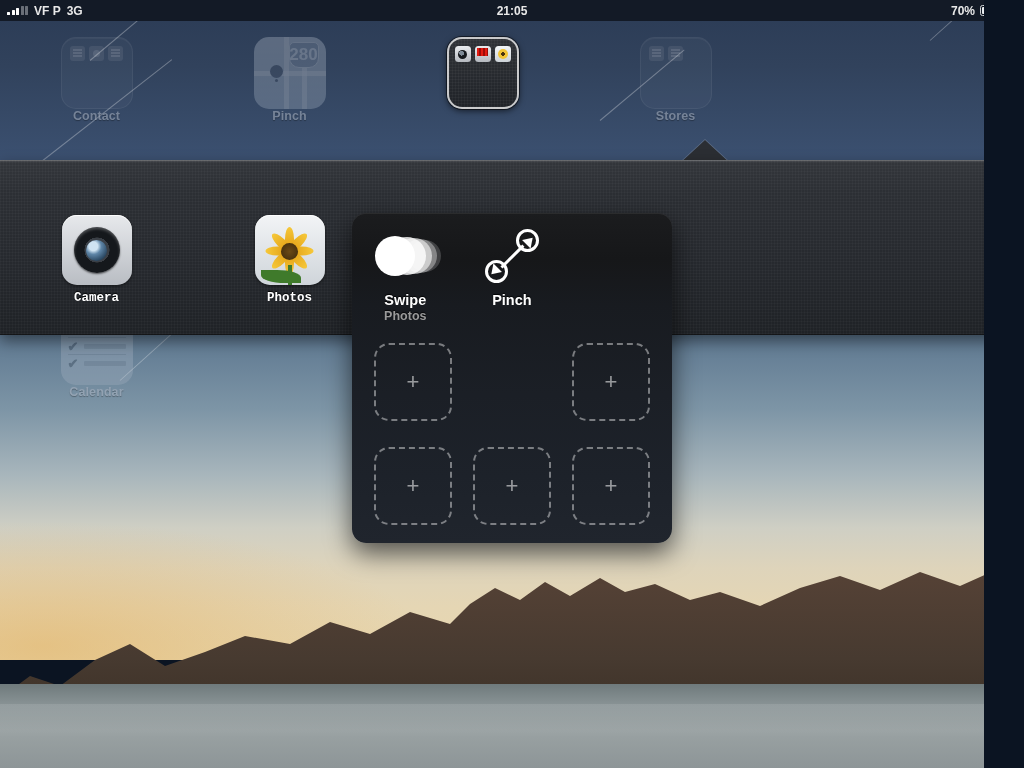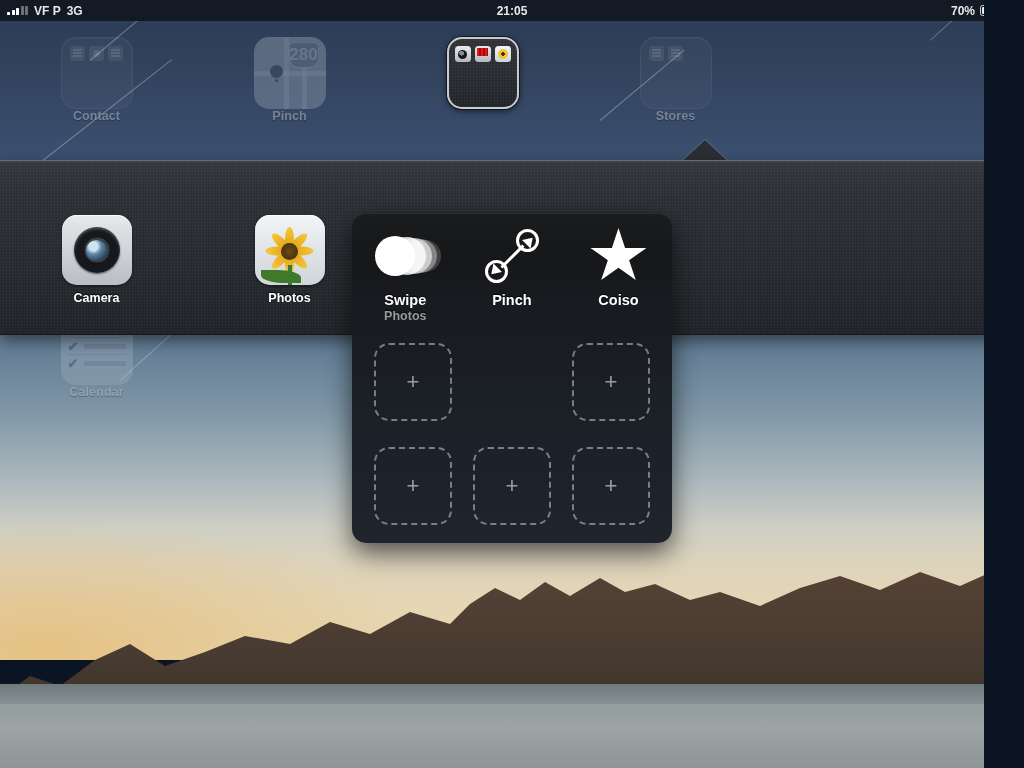--- a/index.html
+++ b/index.html
@@ -137,21 +137,21 @@
   .folder-title {
     position:absolute; left:84px; top:178px; z-index:22;
     font-size:26px; font-weight:bold; color:#e9ecef;
     text-shadow:0 -1px 1px rgba(0,0,0,.85); letter-spacing:.2px;
   }
   .folder-apps { position:absolute; left:0; top:215px; z-index:21; display:flex; }
   .fapp { width:193px; display:flex; flex-direction:column; align-items:center; }
   .fapp .app-tile { width:70px; height:70px; }
   .fapp-label {
     margin-top:6px; font-size:12.5px; font-weight:bold; color:#fff;
-    text-shadow:0 -1px 1px rgba(0,0,0,.9); white-space:nowrap;
+    text-shadow:0 -1px 1px rgba(0,0,0,.9); white-space:nowrap;font-family:Liberation Mono, monospace;
   }
 
   
   .cam-tile{
     background:linear-gradient(#e7e9ec,#b9bdc3);
     display:flex;align-items:center;justify-content:center;
     box-shadow:inset 0 1px 0 rgba(255,255,255,.9), 0 1px 3px rgba(0,0,0,.5);
   }
   .cam-ring{ width:46px;height:46px;border-radius:50%;
     background:radial-gradient(circle at 50% 50%, #3a3f46 0 38%, #15181c 39% 72%, #0b0d10 73%);
@@ -468,26 +468,20 @@
             <span class="pinch-line"></span>
             <span class="pinch-c a"></span>
             <span class="pinch-c b"></span>
             <span class="ar tl"></span>
             <span class="ar br"></span>
           </span>
         </div>
         <div class="glabel">Pinch</div>
       </div>
 
-      <div class="gitem">
-        <div class="gicon">
-          <span class="star"></span>
-        </div>
-        <div class="glabel">Coiso</div>
-      </div>
     </div>
 
     <div class="slot-grid">
       <div class="slot-row">
         <div class="slot">+</div>
         <div class="slot empty-spacer"></div>
         <div class="slot">+</div>
       </div>
       <div class="slot-row">
         <div class="slot">+</div>

